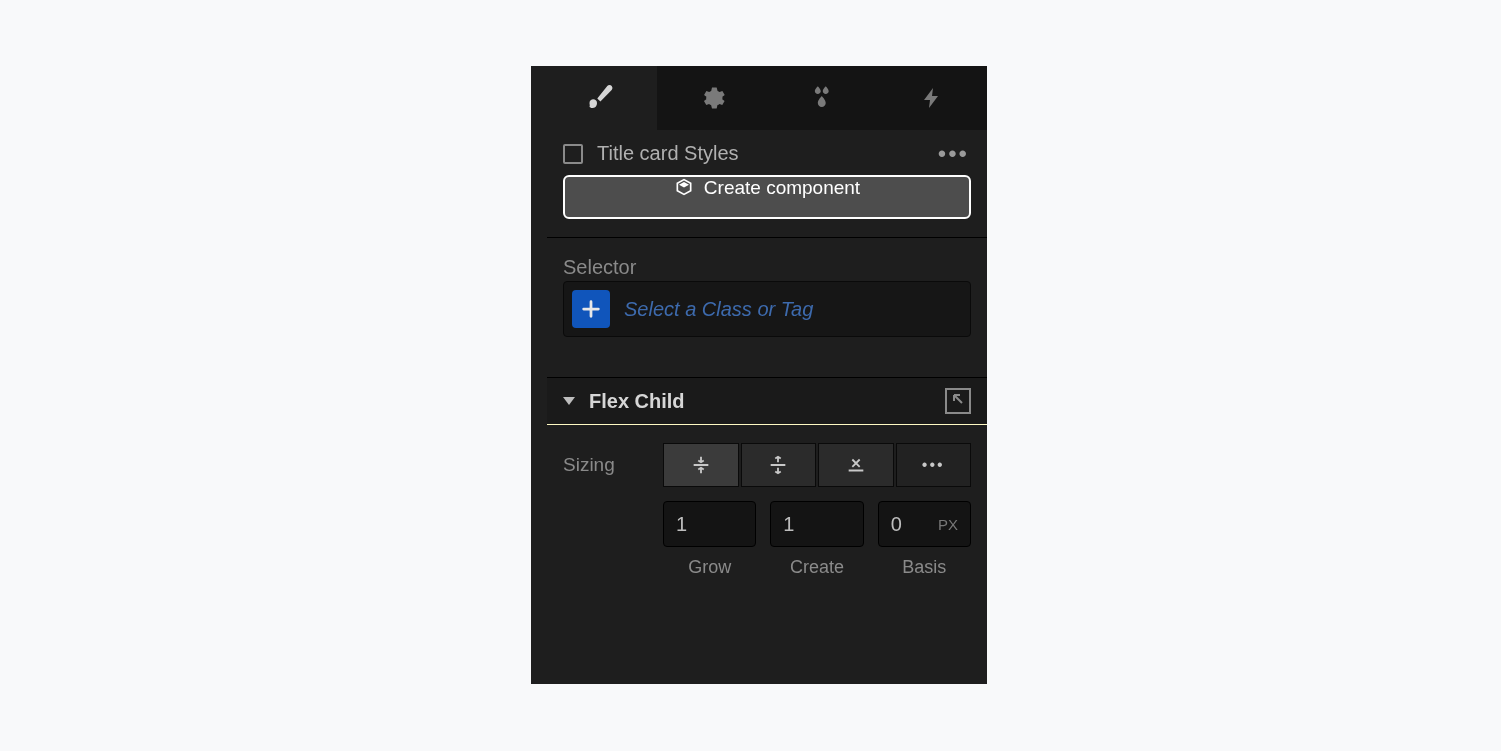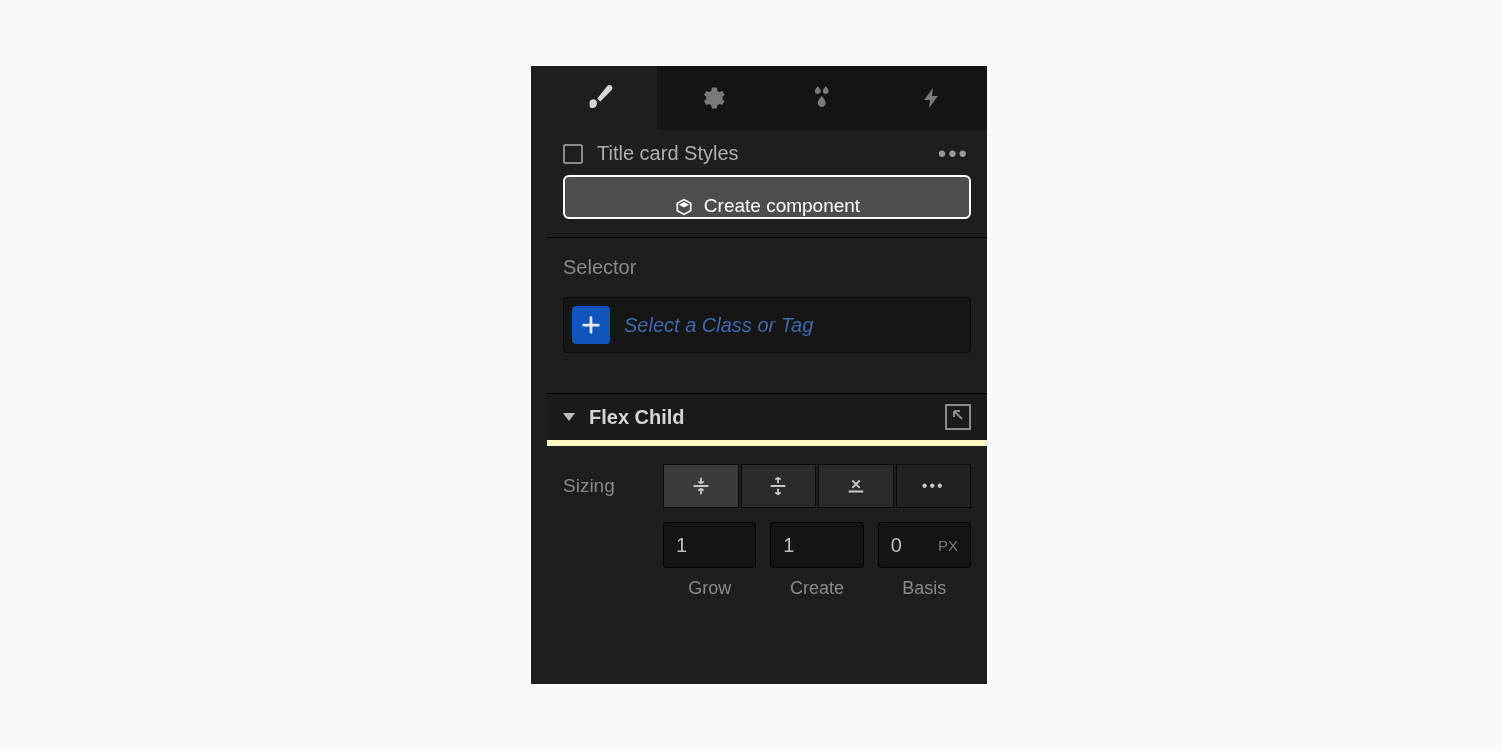--- a/index.html
+++ b/index.html
@@ -9,32 +9,32 @@
   .tab{flex:1;display:flex;align-items:center;justify-content:center;background:#141414;cursor:pointer;}
   .tab.active{background:#1e1e1e;}
   .tab svg{display:block;}
   
   .element-header{display:flex;align-items:center;padding:12px 16px 10px 16px;}
   .element-header .sq{width:16px;height:16px;border:2px solid #8a8a8a;border-radius:2px;margin-right:14px;}
   .element-header .name{color:#b0b0b0;font-size:20px;flex:1;}
   .dots{color:#9a9a9a;font-size:24px;letter-spacing:2px;line-height:8px;padding:4px 2px;cursor:pointer;}
   
   .create-wrap{padding:0 16px 18px 16px;}
-  .create-btn{display:flex;align-items:flex-end;justify-content:center;height:40px;border:2px solid #fff;border-radius:6px;background:#4d4d4d;color:#fff;font-size:19px;cursor:pointer;gap:10px;}
+  .create-btn{display:flex;align-items:flex-start;justify-content:center;height:40px;border:2px solid #fff;border-radius:6px;background:#4d4d4d;color:#fff;font-size:19px;cursor:pointer;gap:10px;}
   .hr{height:1px;background:#000;}
   
   .selector-section{padding:18px 16px 40px 16px;background:#1e1e1e;}
-  .selector-label{color:#8a8a8a;font-size:20px;margin-bottom:18px;}
+  .selector-label{color:#8a8a8a;font-size:20px;margin-bottom:2px;}
   .selector-input{display:flex;align-items:center;height:54px;background:#161616;border:1px solid #0a0a0a;border-radius:4px;padding-left:8px;gap:14px;font-style:italic;}
   .plus-btn{width:38px;height:38px;background:#1055bb;border-radius:4px;display:flex;align-items:center;justify-content:center;cursor:pointer;}
   .plus-btn svg{display:block;}
   .selector-placeholder{color:#3d6aad;font-size:20px;}
   
   .flex-section{border-top:1px solid #000;}
-  .flex-head{display:flex;align-items:center;height:46px;padding:0 16px;background:#1a1a1a;border-bottom:6px solid #fef9c3;cursor:pointer;}
+  .flex-head{display:flex;align-items:center;height:46px;padding:0 16px;background:#1a1a1a;border-bottom:1px solid #fef9c3;cursor:pointer;}
   .tri-down{width:0;height:0;border-left:6px solid transparent;border-right:6px solid transparent;border-top:8px solid #bdbdbd;margin-right:14px;}
   .flex-head .title{color:#d6d6d6;font-size:20px;font-weight:600;flex:1;}
   .resetbox{width:22px;height:22px;border:2px solid #8a8a8a;position:relative;}
   .resetbox::after{content:"";position:absolute;left:4px;bottom:4px;width:10px;height:10px;border-left:2px solid #8a8a8a;border-bottom:2px solid #8a8a8a;transform:rotate(45deg);top:3px;left:5px;border:none;width:0;height:0;}
   .resetbox svg{position:absolute;top:1px;left:1px;}
   .flex-body{padding:18px 16px 0 16px;}
   .row{display:flex;align-items:center;}
   .row-label{color:#8a8a8a;font-size:19px;width:100px;}
   .seg-group{display:flex;gap:2px;flex:1;}
   .seg{height:42px;flex:1;background:#2b2b2b;display:flex;align-items:center;justify-content:center;border:1px solid #0a0a0a;cursor:pointer;}

